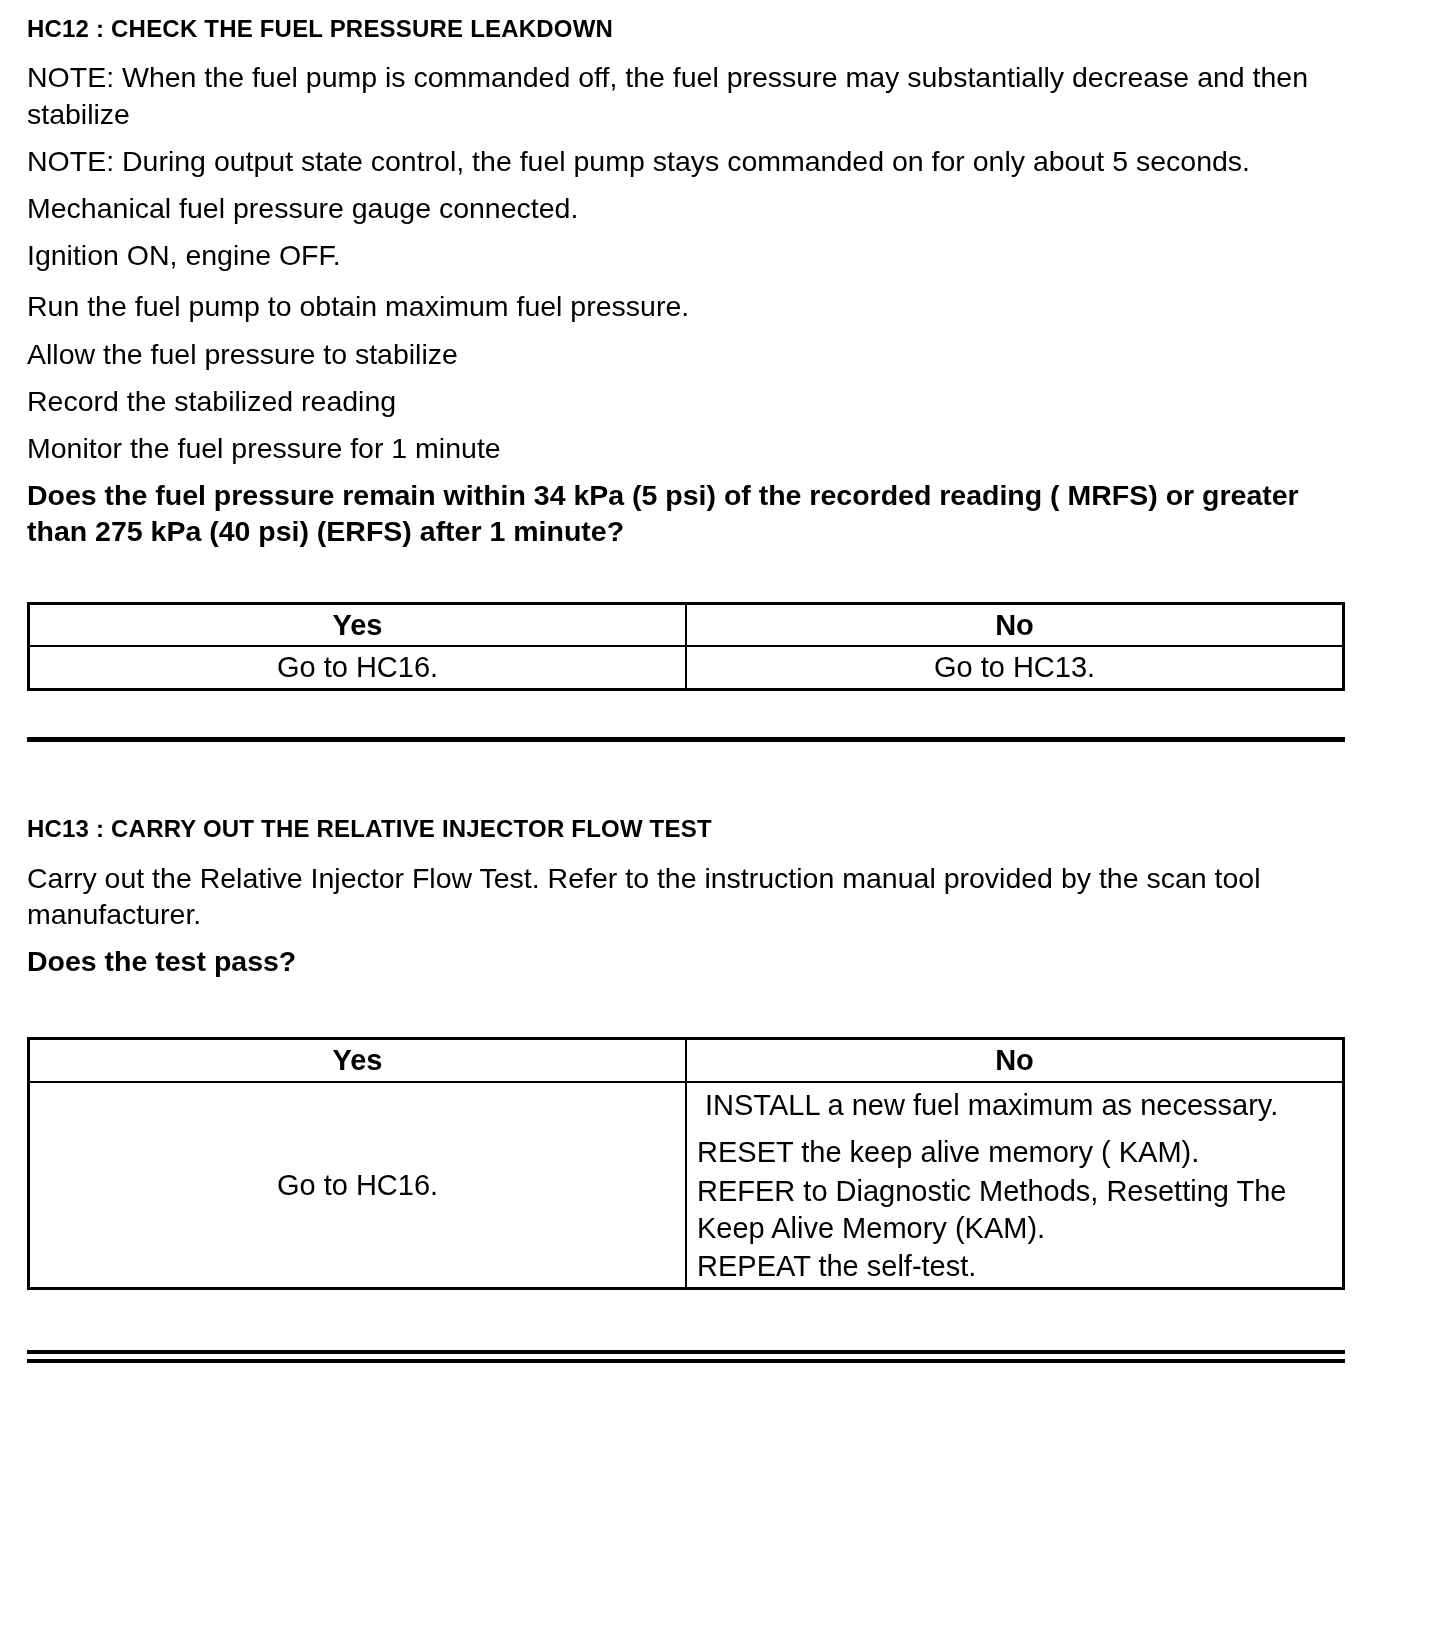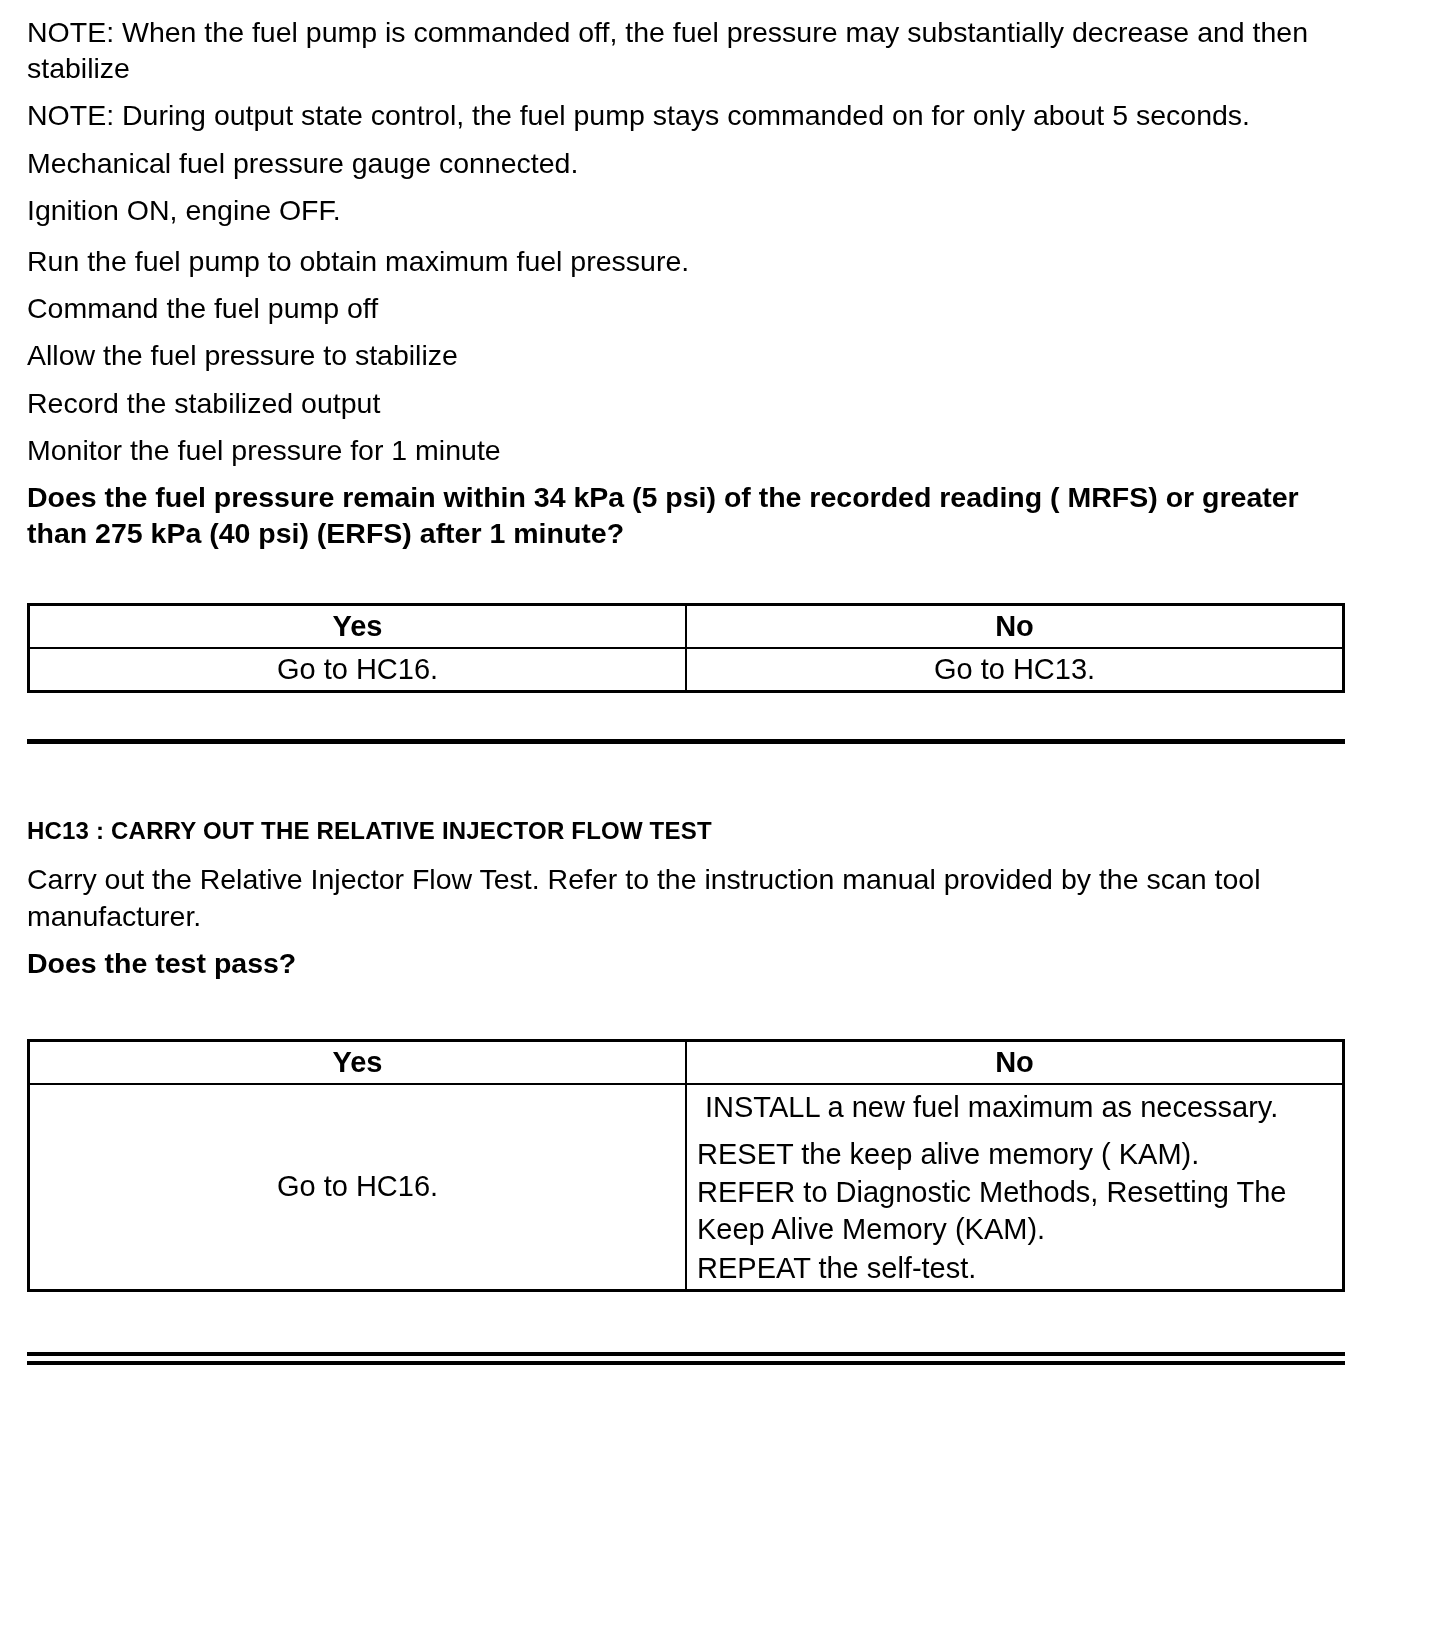--- a/index.html
+++ b/index.html
@@ -82,29 +82,29 @@
     border-top: 4px solid #000;
     border-bottom: 4px solid #000;
   }
 </style>
 </head>
 <body>
 
 <div class="page">
 
   <section class="section-hc12">
+    <h1 class="section-title">HC12 : CHECK THE FUEL PRESSURE LEAKDOWN</h1>
 
     <p class="body-text">NOTE: When the fuel pump is commanded off, the fuel pressure may substantially decrease and then stabilize</p>
     <p class="body-text">NOTE: During output state control, the fuel pump stays commanded on for only about 5 seconds.</p>
     <p class="body-text">Mechanical fuel pressure gauge connected.</p>
     <p class="body-text gap-after">Ignition ON, engine OFF.</p>
     <p class="body-text">Run the fuel pump to obtain maximum fuel pressure.</p>
-    <p class="body-text">Command the fuel pump off</p>
     <p class="body-text">Allow the fuel pressure to stabilize</p>
-    <p class="body-text">Record the stabilized output</p>
+    <p class="body-text">Record the stabilized reading</p>
     <p class="body-text">Monitor the fuel pressure for 1 minute</p>
 
     <p class="question-text">Does the fuel pressure remain within 34 kPa (5 psi) of the recorded reading ( MRFS) or greater than 275 kPa (40 psi) (ERFS) after 1 minute?</p>
 
     <table class="decision-table">
       <thead>
         <tr>
           <th>Yes</th>
           <th>No</th>
         </tr>

